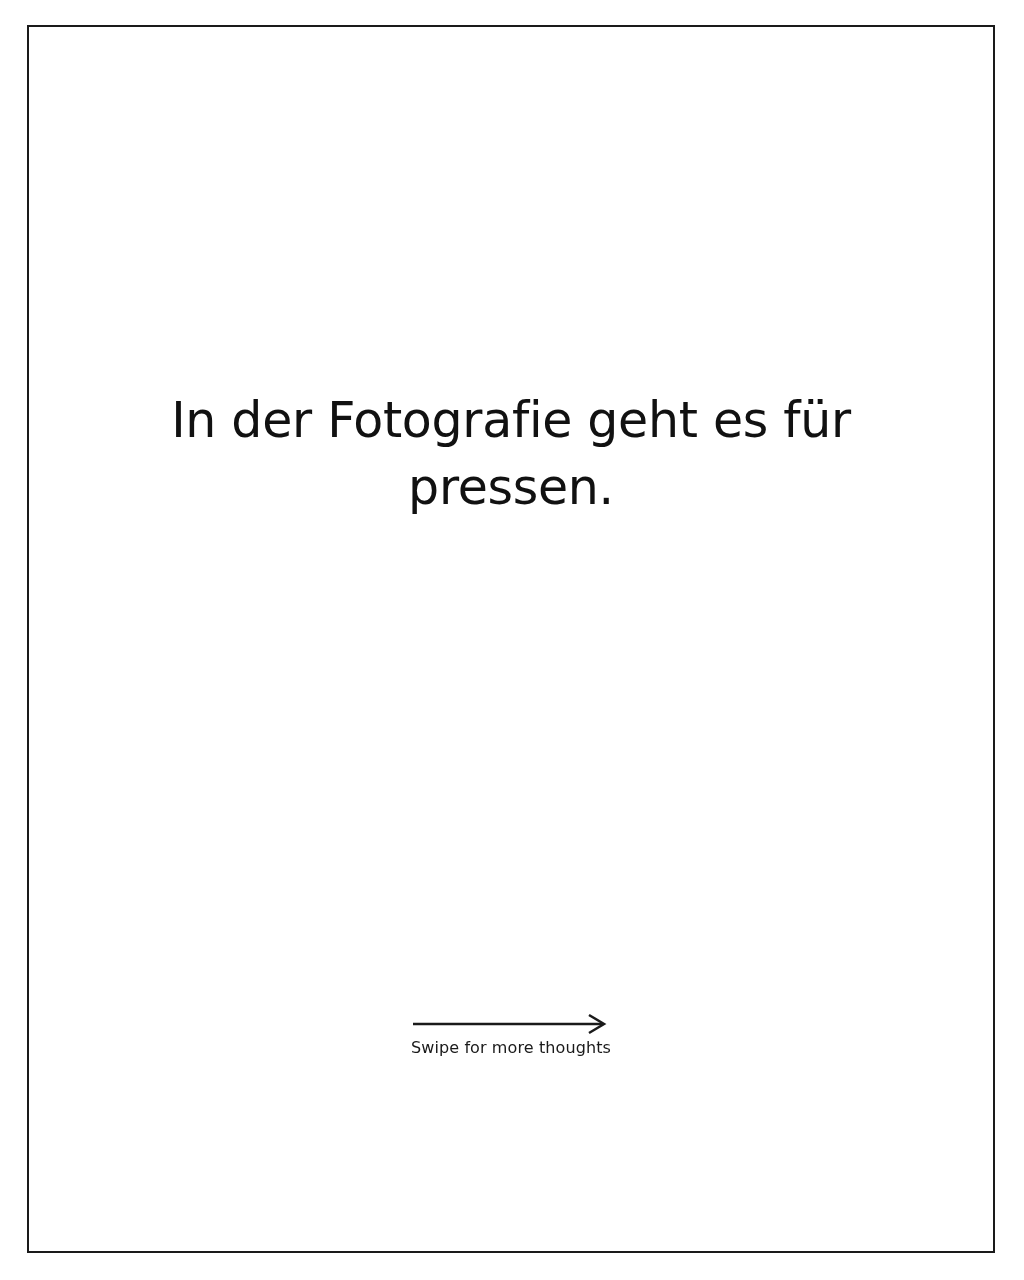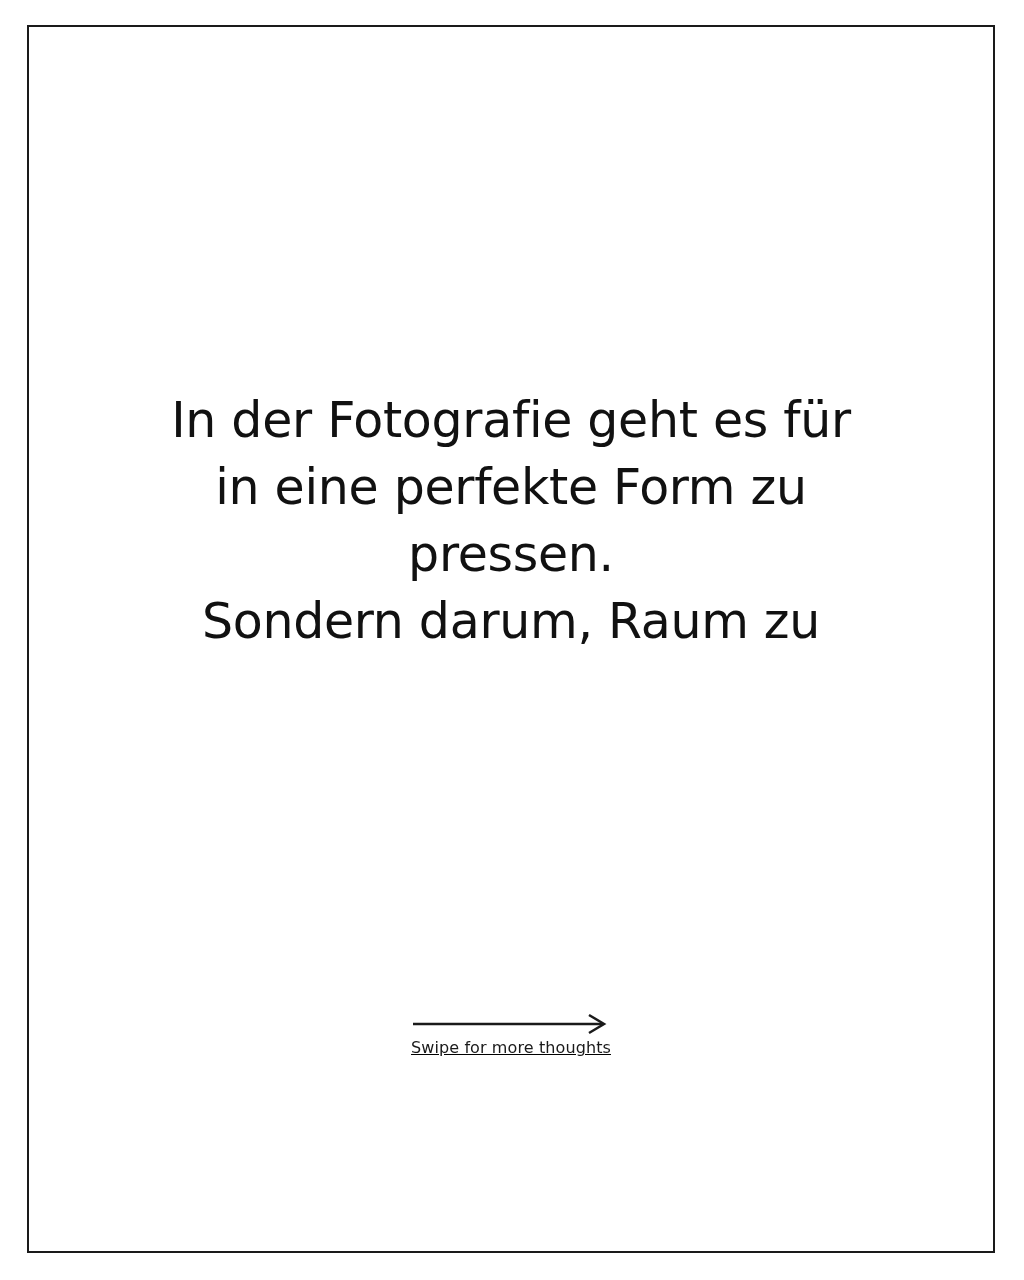--- a/index.html
+++ b/index.html
@@ -40,21 +40,20 @@
     font-weight: 400;
     letter-spacing: -0.3px;
     white-space: nowrap;
   }
   .swipe-area {
     position: absolute;
     left: 0;
     right: 0;
     top: 985px;
     text-align: center;
-    text-decoration: underline;
   }
   .arrow-wrap {
     display: block;
     margin: 0 auto;
     width: 200px;
     height: 24px;
   }
   .swipe-label {
     display: block;
     margin-top: 2px;
@@ -64,23 +63,21 @@
     letter-spacing: 0.1px;
   }
 </style>
 </head>
 <body>
 
 <div class="card">
 
   <div class="quote-block">
     <div class="quote-line">In der Fotografie geht es für</div>
-    <div class="quote-line">in eine perfekte Form zu</div>
     <div class="quote-line">pressen.</div>
-    <div class="quote-line">Sondern darum, Raum zu</div>
   </div>
 
   <div class="swipe-area">
     <svg class="arrow-wrap" viewBox="0 0 200 24">
       <line x1="2" y1="12" x2="192" y2="12" stroke="#1a1a1a" stroke-width="2.5"></line>
       <polyline points="178,3 193,12 178,21" fill="none" stroke="#1a1a1a" stroke-width="2.5"></polyline>
     </svg>
     <span class="swipe-label">Swipe for more thoughts</span>
   </div>
 

